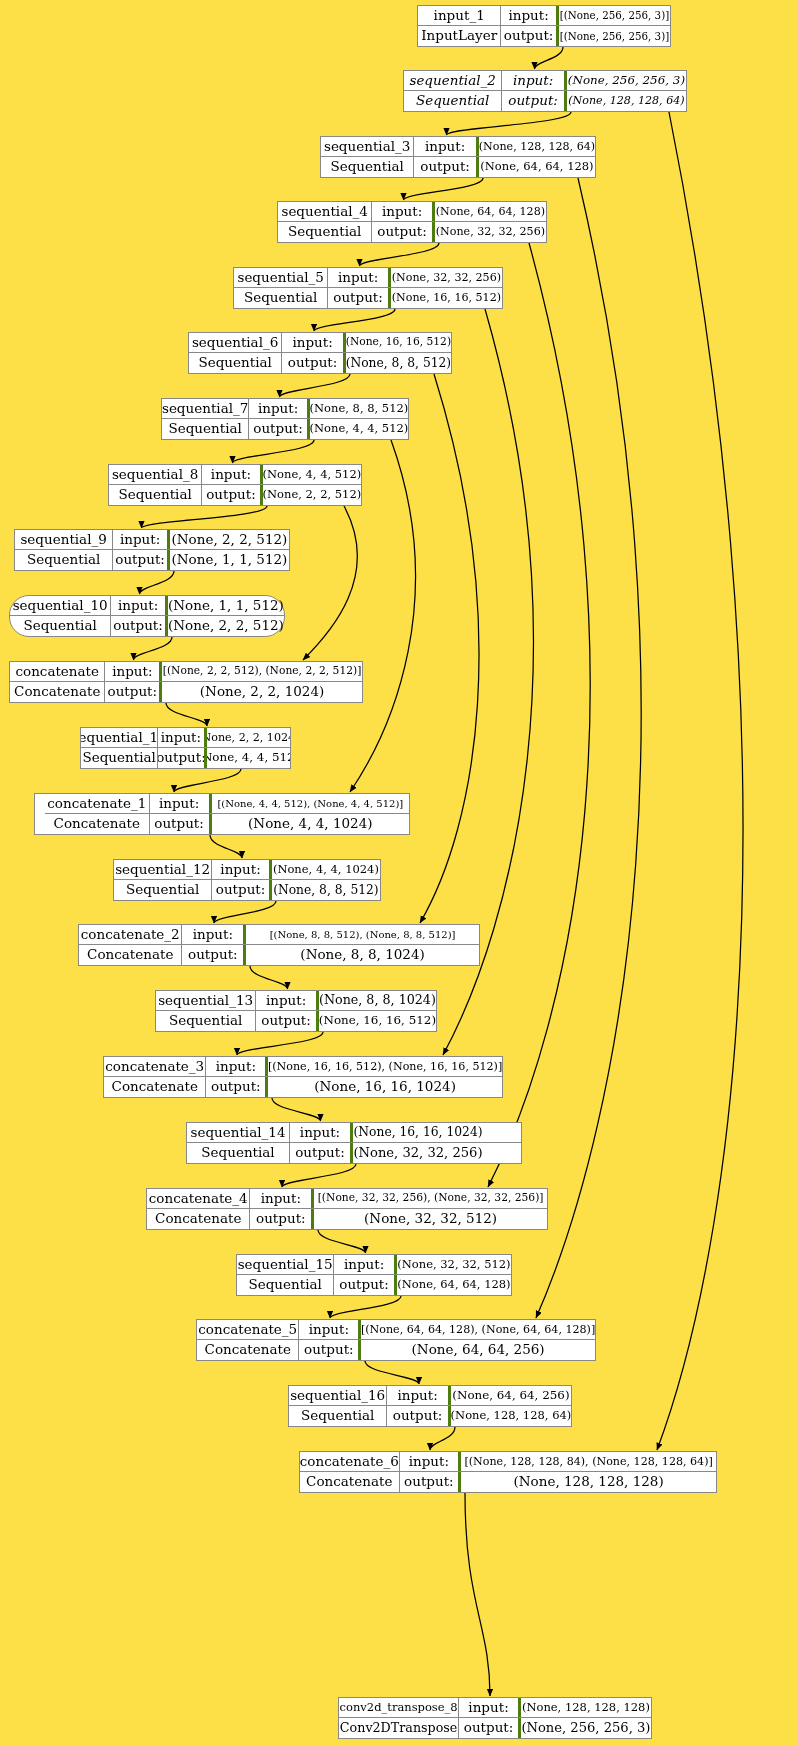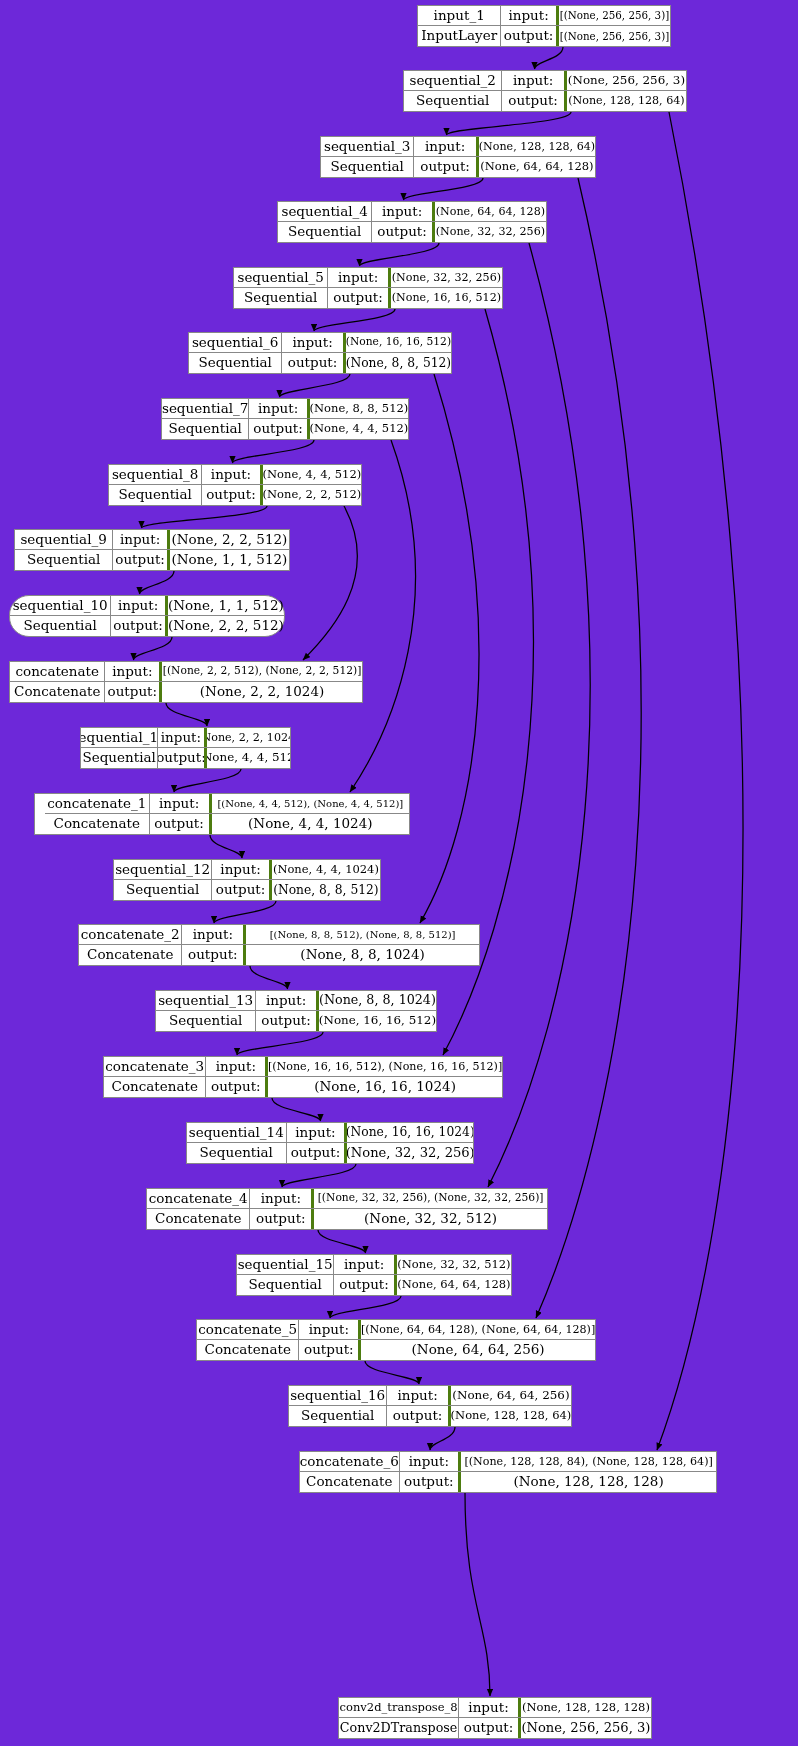--- a/index.html
+++ b/index.html
@@ -1,17 +1,17 @@
 <!DOCTYPE html>
 <html><head>
 <meta charset="utf-8">
 <style>
   html,body{margin:0;padding:0;background:#ffffff;}
   body{font-family:"DejaVu Serif", serif;}
-  #canvas{position:relative;width:798px;height:1746px;background:#6d28d9;overflow:hidden;}
+  #canvas{position:relative;width:798px;height:1746px;background:#fde047;overflow:hidden;}
   #edges{position:absolute;left:0;top:0;width:798px;height:1746px;}
   .node{
     position:absolute;
     border:1px solid #888888;
     background:#ffffff;
     box-sizing:border-box;
     display:flex;
     flex-direction:column;
   }
   .node .row{
@@ -85,21 +85,21 @@
           <div class="cell c-name" style="width: 84px;">input_1</div>
           <div class="cell c-io" style="width: 58px;">input:</div>
           <div class="cell c-shape" style="width: 112px; font-size: 10.3px;">[(None, 256, 256, 3)]</div>
         </div>
         <div class="row bottom">
           <div class="cell c-name" style="width: 84px;">InputLayer</div>
           <div class="cell c-io" style="width: 58px;">output:</div>
           <div class="cell c-shape" style="width: 112px; font-size: 10.3px;">[(None, 256, 256, 3)]</div>
         </div>
       </div>
-      <div class="node" style="left: 403px; top: 70px; width: 284px; height: 42px;">
+      <div class="node" style="left: 403px; top: 70px; width: 284px; height: 42px; font-style: italic;">
         <div class="row top">
           <div class="cell c-name" style="width: 99px;">sequential_2</div>
           <div class="cell c-io" style="width: 65px;">input:</div>
           <div class="cell c-shape" style="width: 120px; font-size: 11.9px;">(None, 256, 256, 3)</div>
         </div>
         <div class="row bottom">
           <div class="cell c-name" style="width: 99px;">Sequential</div>
           <div class="cell c-io" style="width: 65px;">output:</div>
           <div class="cell c-shape" style="width: 120px; font-size: 11.1px;">(None, 128, 128, 64)</div>
         </div>
@@ -277,21 +277,21 @@
           <div class="cell c-name" style="width: 103px;">concatenate_3</div>
           <div class="cell c-io" style="width: 62px;">input:</div>
           <div class="cell c-shape" style="width: 235px; font-size: 11.1px;">[(None, 16, 16, 512), (None, 16, 16, 512)]</div>
         </div>
         <div class="row bottom">
           <div class="cell c-name" style="width: 103px;">Concatenate</div>
           <div class="cell c-io" style="width: 62px;">output:</div>
           <div class="cell c-shape" style="width: 235px;">(None, 16, 16, 1024)</div>
         </div>
       </div>
-      <div class="node" style="left: 186px; top: 1122px; width: 288px; height: 42px;">
+      <div class="node" style="left: 186px; top: 1122px; width: 336px; height: 42px;">
         <div class="row top">
           <div class="cell c-name" style="width: 103px;">sequential_14</div>
           <div class="cell c-io" style="width: 63px;">input:</div>
           <div class="cell c-shape" style="width: 130px; font-size: 12.3px;">(None, 16, 16, 1024)</div>
         </div>
         <div class="row bottom">
           <div class="cell c-name" style="width: 103px;">Sequential</div>
           <div class="cell c-io" style="width: 63px;">output:</div>
           <div class="cell c-shape" style="width: 130px; font-size: 13.1px;">(None, 32, 32, 256)</div>
         </div>

